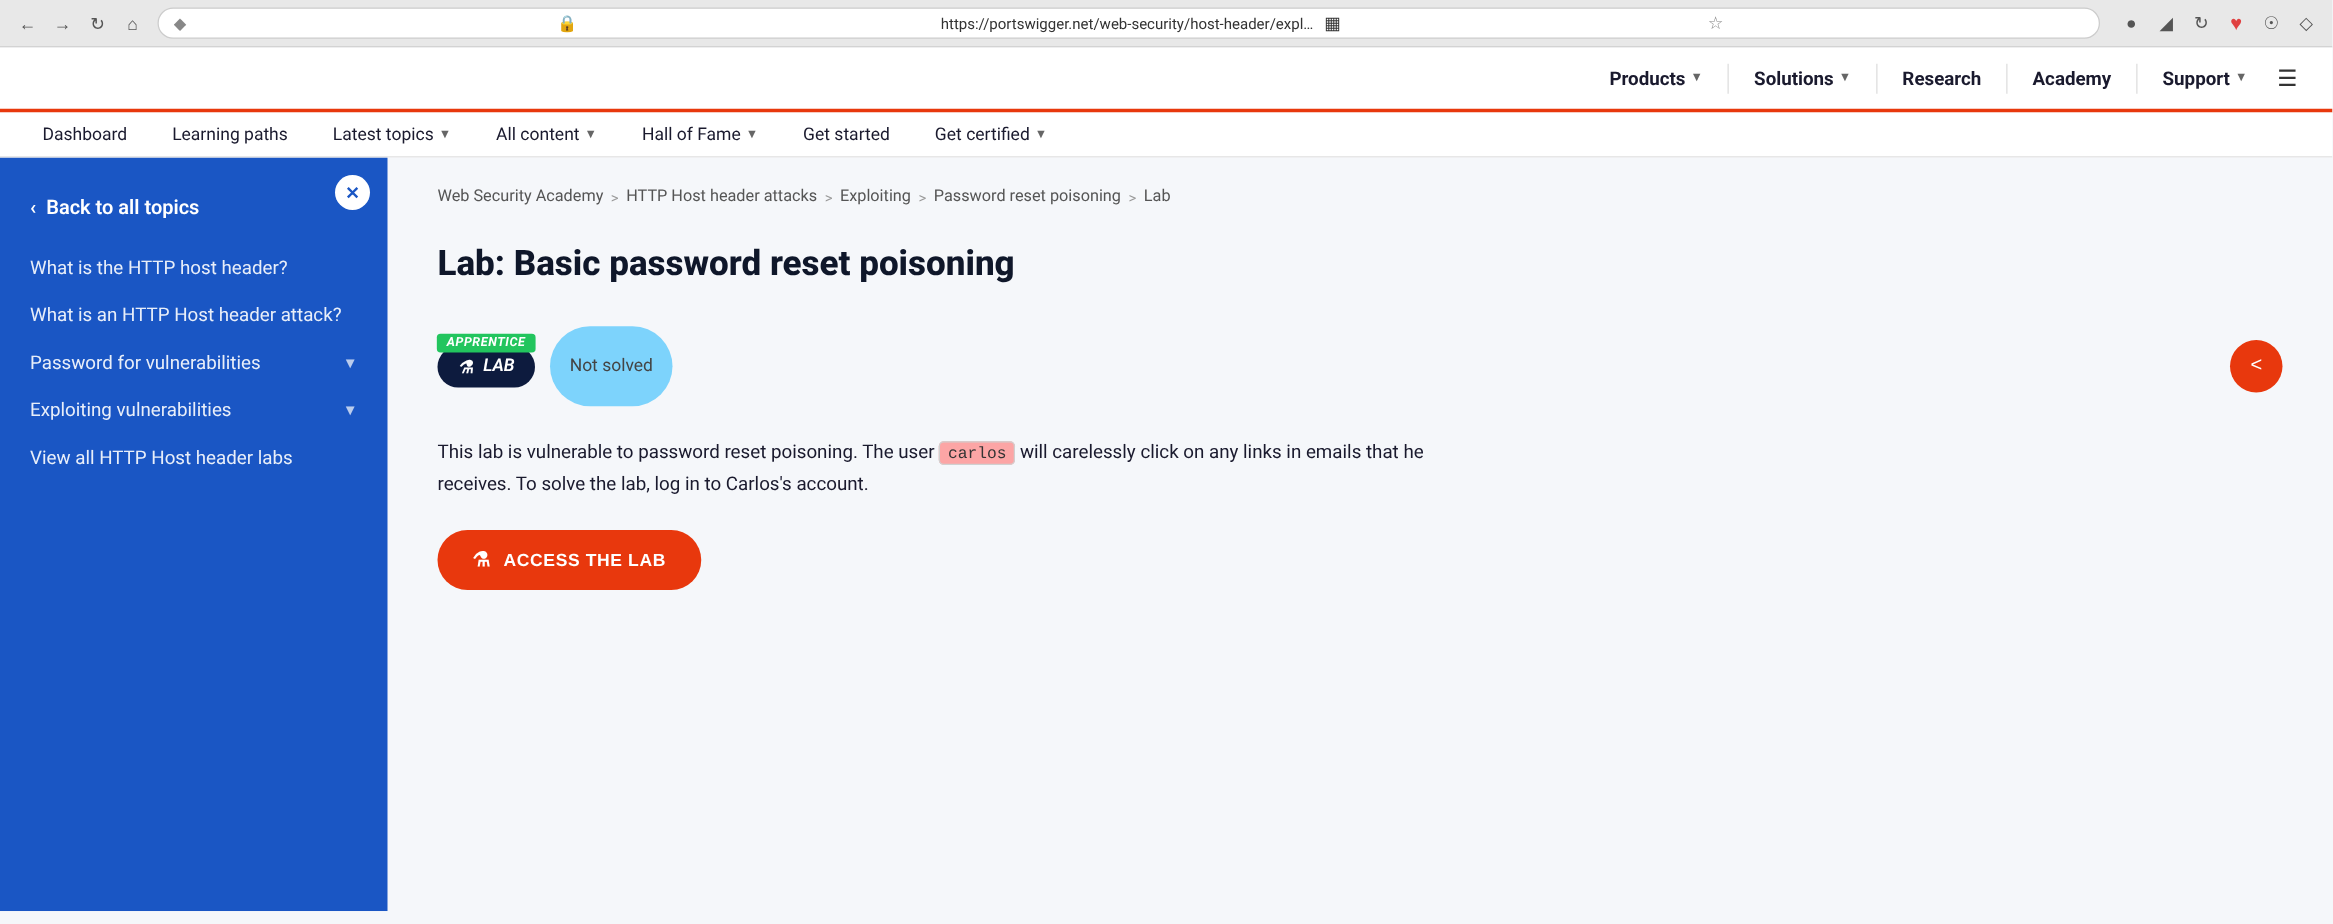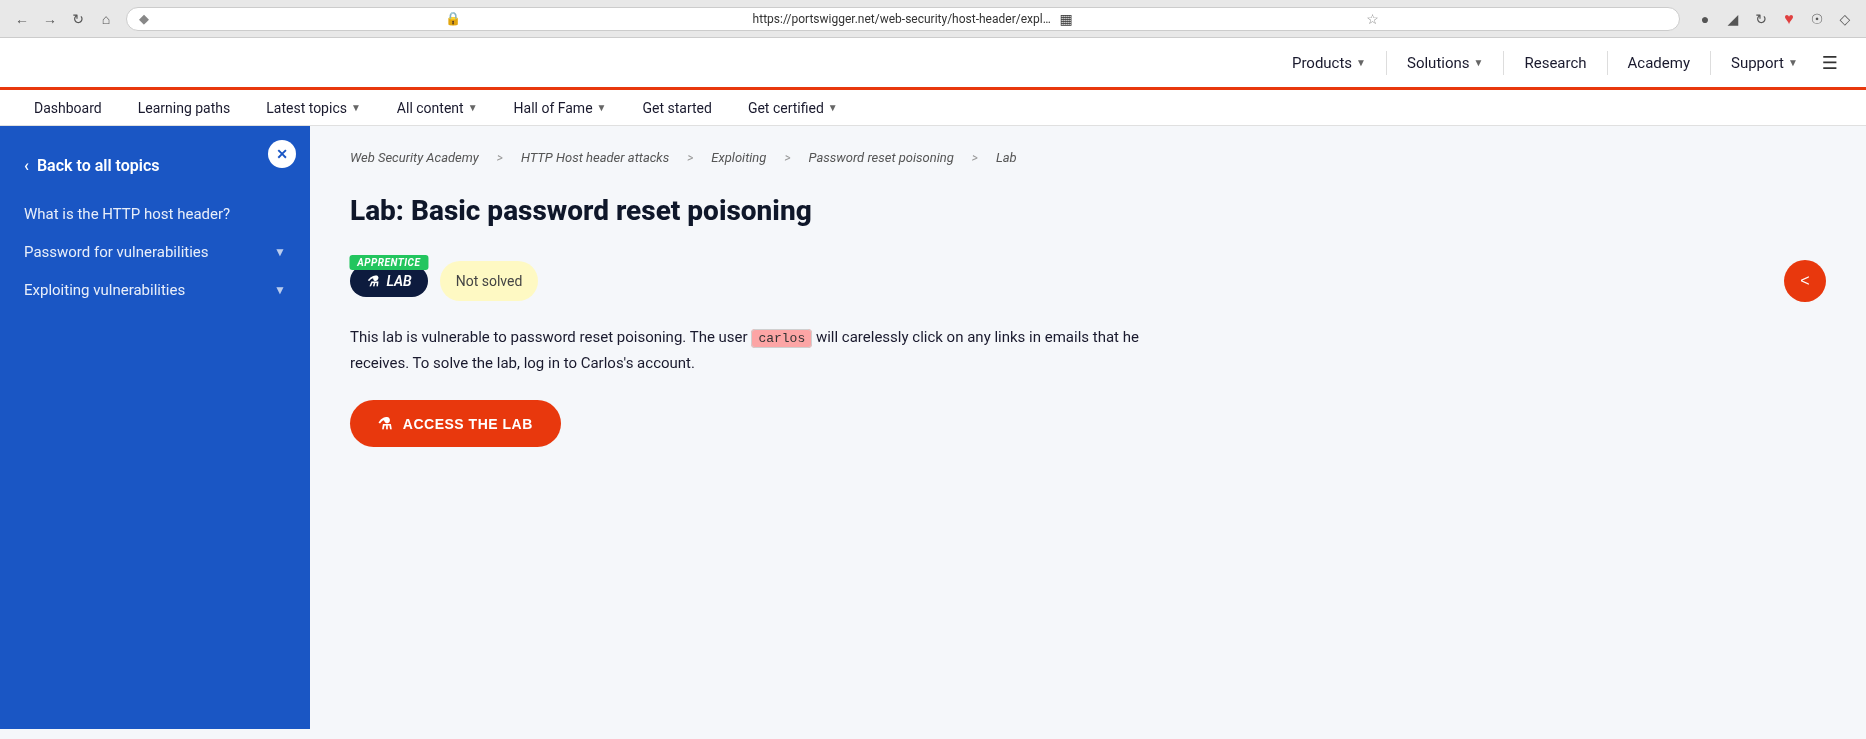--- a/index.html
+++ b/index.html
@@ -34,21 +34,21 @@
       border-bottom: 3px solid #e8380d;
       padding: 0 20px;
       display: flex;
       align-items: center;
       justify-content: flex-end;
       height: 52px;
     }
     .top-nav-items { display: flex; align-items: center; gap: 4px; }
     .top-nav-item {
       padding: 8px 12px; font-size: 15px; color: #1a1a2e; cursor: pointer;
-      display: flex; align-items: center; gap: 4px; font-weight: 400;
+      display: flex; align-items: center; gap: 4px; font-weight: 700;
     }
     .top-nav-item .chevron { font-size: 10px; color: #666; }
     .top-nav-divider { width: 1px; height: 24px; background: #ddd; margin: 0 4px; }
     .top-nav-hamburger { font-size: 18px; cursor: pointer; padding: 8px; color: #333; }
 
     
     .secondary-nav {
       background: white;
       border-bottom: 1px solid #e0e0e0;
       padding: 0 20px;
@@ -86,21 +86,21 @@
     .sidebar-nav-item {
       padding: 10px 24px; font-size: 15px; color: rgba(255,255,255,0.9);
       cursor: pointer; display: flex; justify-content: space-between; align-items: center;
     }
     .sidebar-nav-item .chevron-down { font-size: 12px; color: rgba(255,255,255,0.7); }
 
     
     .content-area { flex: 1; background: #f5f7fa; padding: 24px 40px; overflow-y: auto; }
 
     
-    .breadcrumb { display: flex; align-items: center; gap: 18px; font-size: 13px; color: #555; margin-bottom: 28px; flex-wrap: wrap; font-style: italic; }
+    .breadcrumb { display: flex; align-items: center; gap: 6px; font-size: 13px; color: #555; margin-bottom: 28px; flex-wrap: wrap; }
     .breadcrumb a { color: #555; text-decoration: none; cursor: pointer; }
     .breadcrumb-sep { color: #999; font-size: 12px; }
 
     
     .lab-title { font-size: 28px; font-weight: 800; color: #0f172a; margin-bottom: 32px; line-height: 1.3; }
 
     
     .lab-badge-row { display: flex; align-items: center; gap: 12px; margin-bottom: 24px; position: relative; }
     .lab-pill {
       background: #0d1b3e; color: white; border-radius: 50px; padding: 8px 16px;
@@ -108,21 +108,21 @@
       position: relative;
       font-style: italic;
     }
     .lab-pill .flask { font-size: 14px; }
     .apprentice-badge {
       position: absolute; top: -10px; left: 50%; transform: translateX(-50%);
       background: #22c55e; color: white; font-size: 10px; font-weight: 700;
       padding: 2px 8px; border-radius: 3px; white-space: nowrap; letter-spacing: 0.5px;
     }
     .not-solved-pill {
-      background: #fef9c3; color: #444; border-radius: 50px; padding: 12px 16px;
+      background: #7dd3fc; color: #444; border-radius: 50px; padding: 24px 16px;
       font-size: 14px; cursor: pointer;
     }
     .share-btn {
       position: absolute; right: 0;
       width: 42px; height: 42px; background: #e8380d; border-radius: 50%;
       display: flex; align-items: center; justify-content: center;
       color: white; font-size: 16px; cursor: pointer; border: none;
     }
 
     
@@ -233,26 +233,32 @@
   <div class="sidebar">
     <button class="sidebar-close">✕</button>
     <div class="sidebar-back">
       <span class="arrow">‹</span>
       <span>Back to all topics</span>
     </div>
     <div class="sidebar-nav-item">
       <span>What is the HTTP host header?</span>
     </div>
     <div class="sidebar-nav-item">
+      <span>What is an HTTP Host header attack?</span>
+    </div>
+    <div class="sidebar-nav-item">
       <span>Password for vulnerabilities</span>
       <span class="chevron-down">▼</span>
     </div>
     <div class="sidebar-nav-item">
       <span>Exploiting vulnerabilities</span>
       <span class="chevron-down">▼</span>
+    </div>
+    <div class="sidebar-nav-item">
+      <span>View all HTTP Host header labs</span>
     </div>
   </div>
 
   <div class="content-area">
 
     <div class="breadcrumb">
       <a>Web Security Academy</a>
       <span class="breadcrumb-sep">&gt;</span>
       <a>HTTP Host header attacks</a>
       <span class="breadcrumb-sep">&gt;</span>

